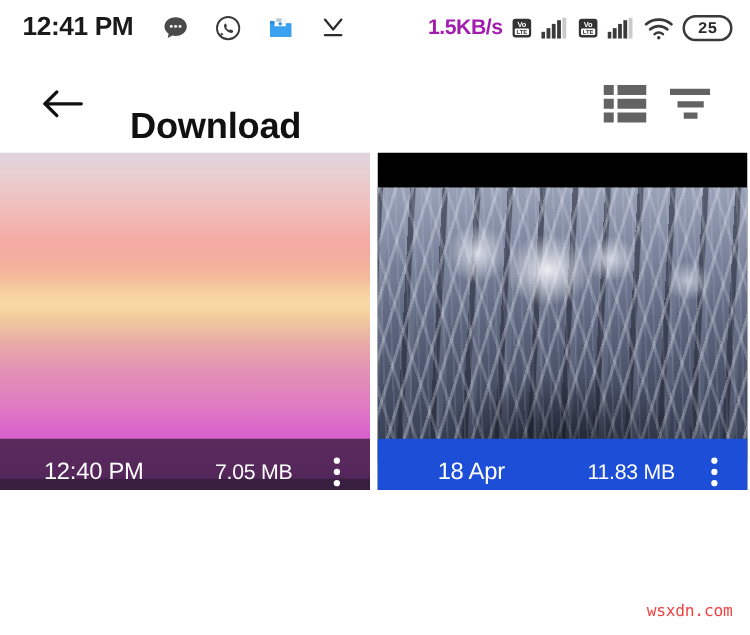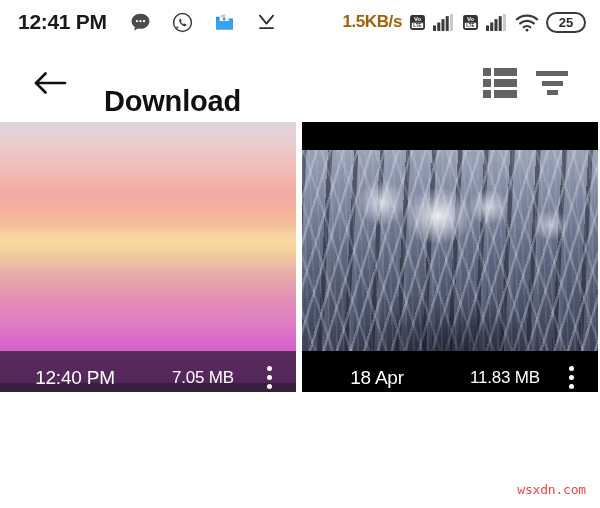--- a/index.html
+++ b/index.html
@@ -38,21 +38,21 @@
     margin-right: 2px;
   }
   .status-right {
     display: flex;
     align-items: center;
     gap: 7px;
   }
   .net-speed {
     font-size: 17px;
     font-weight: bold;
-    color: #a16207;
+    color: #a21caf;
     letter-spacing: -0.4px;
     margin-left: 29px;
   }
 
   .ic { display:block; }
 
   .volte-group {
     display: flex;
     align-items: flex-end;
     gap: 2px;
@@ -67,20 +67,21 @@
     align-items: center;
     justify-content: center;
     box-sizing: border-box;
     position: relative;
   }
   .battery-text {
     font-size: 13px;
     font-weight: bold;
     color: #2a2a2a;
     line-height: 1;
+    font-family: Liberation Mono, monospace;
   }
 
   
   .app-bar {
     height: 78px;
     display: flex;
     align-items: center;
     padding: 0 22px 0 30px;
     box-sizing: border-box;
     background: #ffffff;
@@ -226,21 +227,21 @@
   .info-bar {
     position: absolute;
     left: 0; right: 0; bottom: 0;
     height: 41px;
     display: flex;
     align-items: center;
     padding: 12px 14px 0 0;
     box-sizing: border-box;
   }
   .info-bar.purple { background: rgba(58,31,62,0.80); }
-  .info-bar.black  { background: #000000; align-items: center; }
+  .info-bar.black  { background: #1d4ed8; align-items: center; }
 
   .info-time {
     color: #ffffff;
     font-size: 19px;
     width: 150px;
     text-align: center;
     letter-spacing: -0.2px;
   }
   .info-size {
     color: #ffffff;

